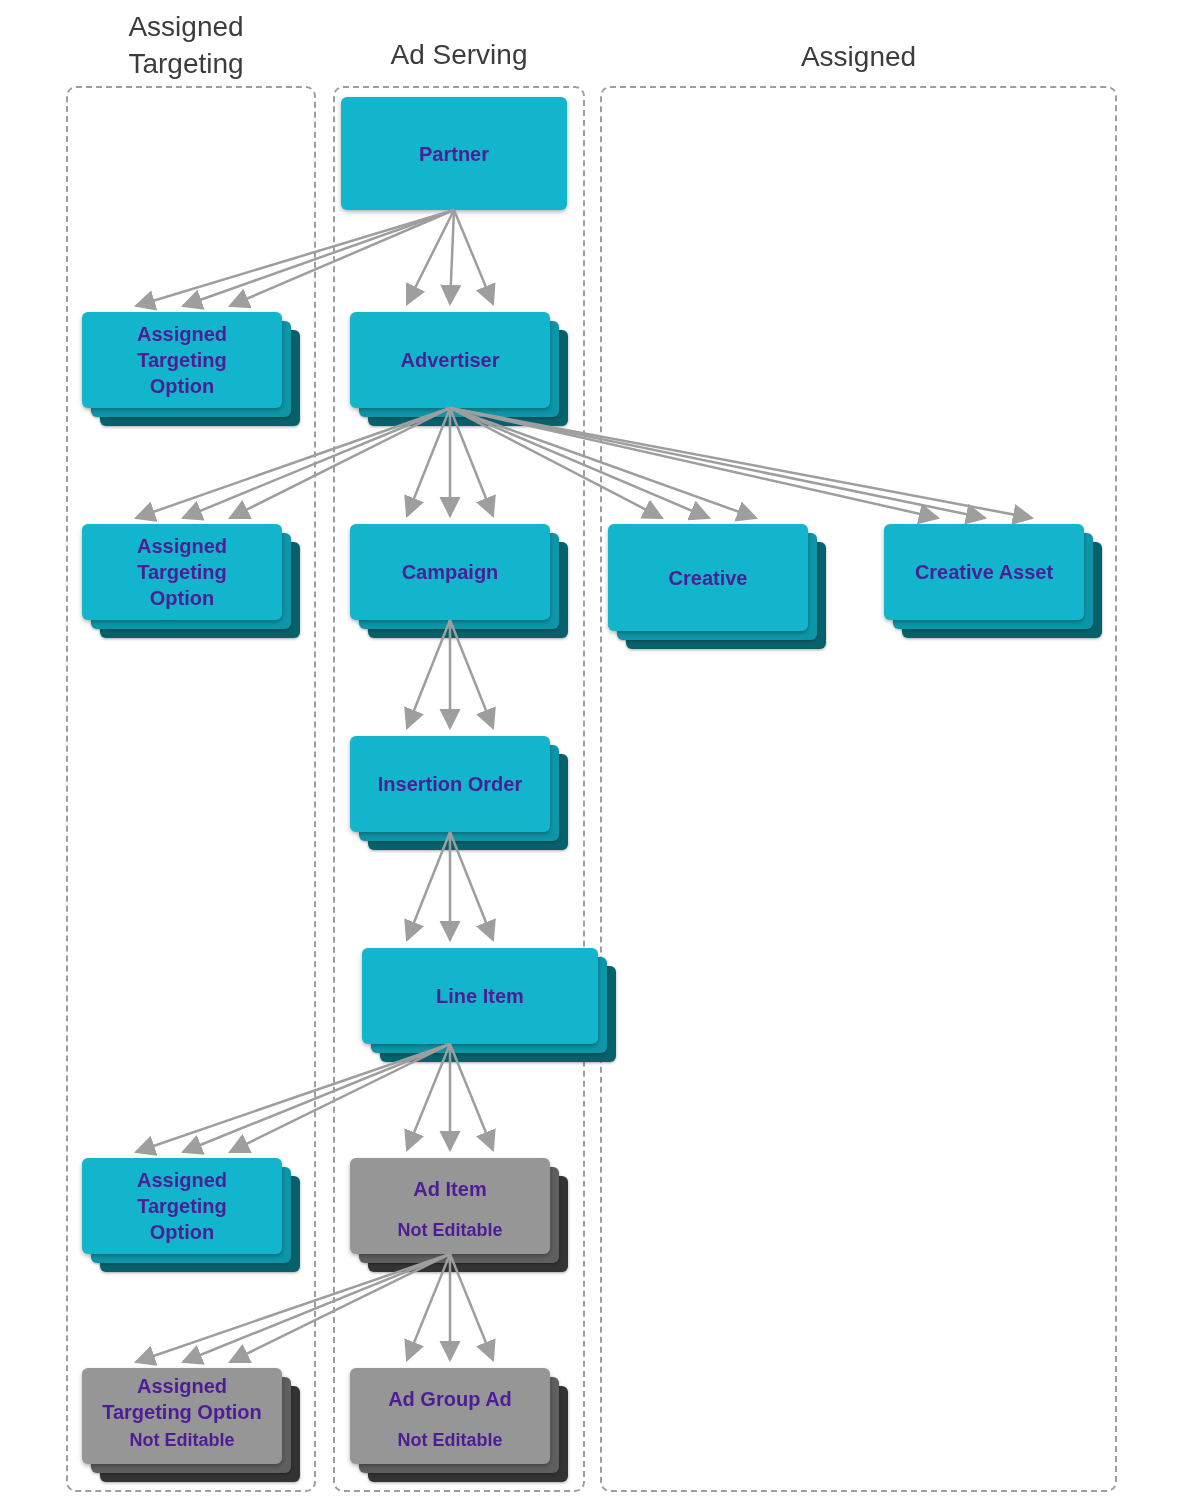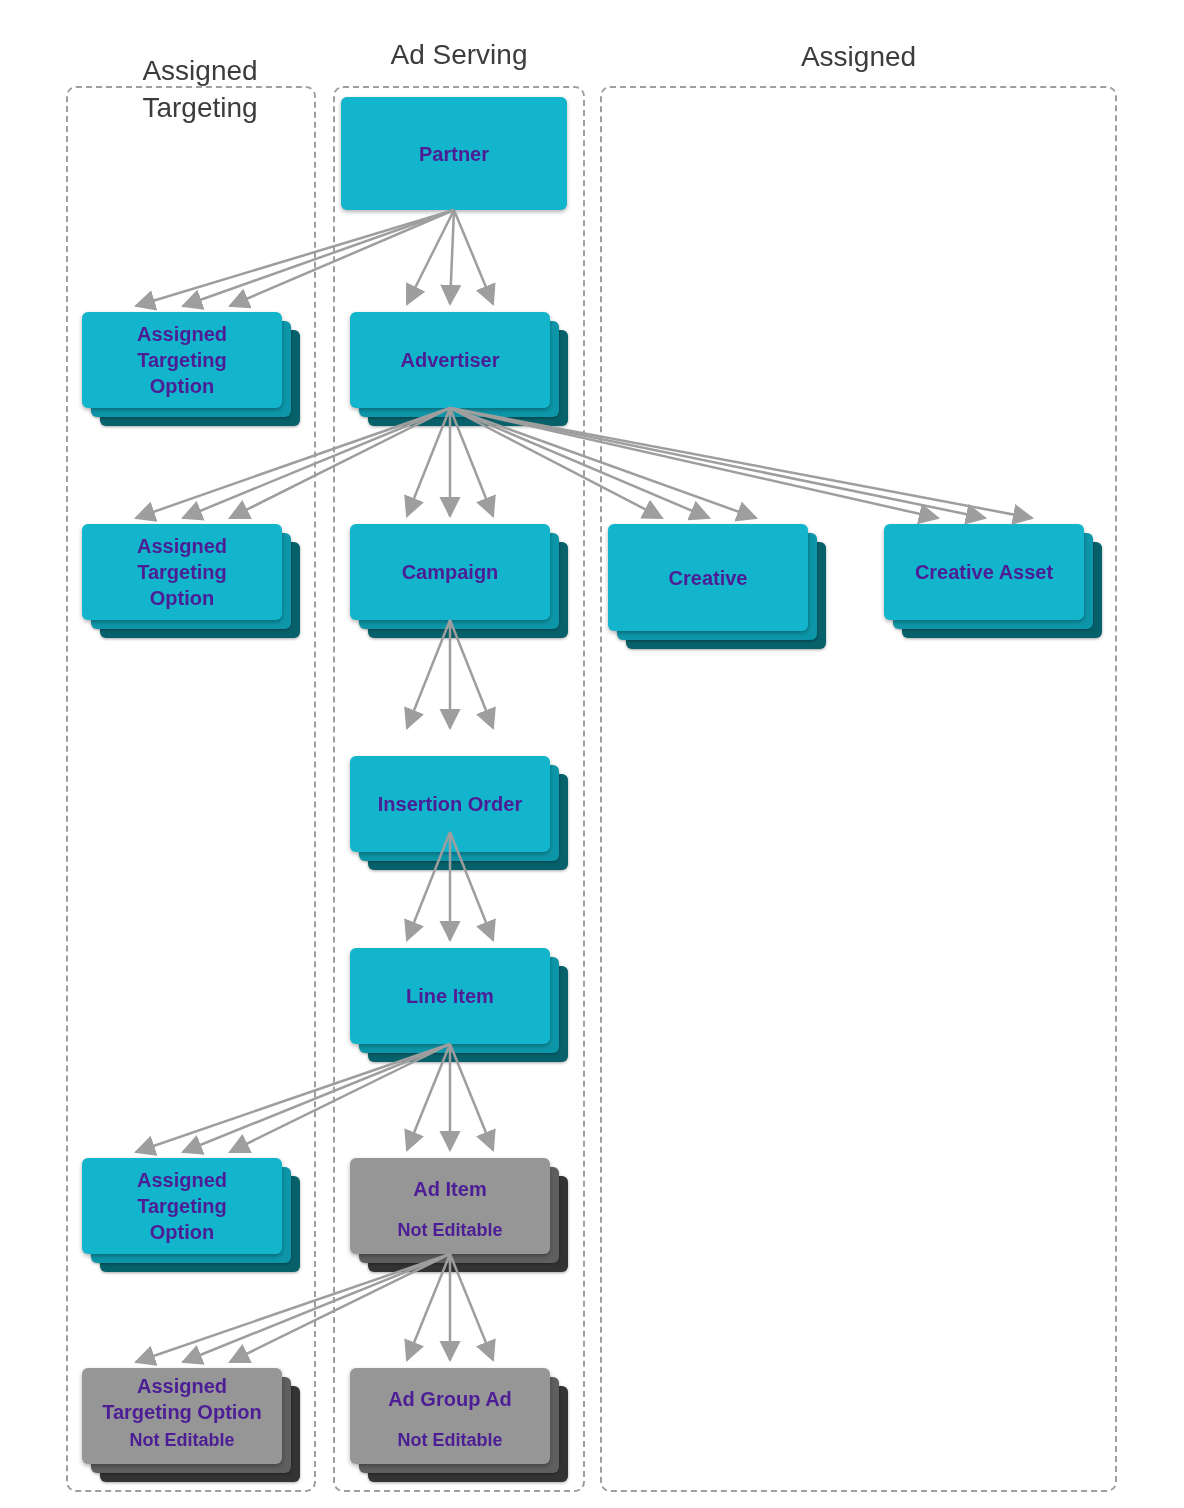--- a/index.html
+++ b/index.html
@@ -11,21 +11,21 @@
   body{background:var(--bg);font-family:"Liberation Sans",sans-serif;}
   .canvas{position:relative;width:1184px;height:1508px;background:var(--bg);overflow:hidden;}
 
   .frame{position:absolute;border:2px dashed var(--frame);border-radius:10px;z-index:0;}
   .f1{left:66px;top:86px;width:246px;height:1402px;}
   .f2{left:333px;top:86px;width:248px;height:1402px;}
   .f3{left:600px;top:86px;width:513px;height:1402px;}
 
   .col-header{position:absolute;z-index:1;color:var(--header);font-size:28px;line-height:37px;
               text-align:center;font-weight:400;white-space:pre-line;}
-  .h1{left:100px;top:8px;width:200px;margin-top:44px;}
+  .h1{left:86px;top:8px;width:200px;}
   .h2{left:333px;top:36px;width:252px;}
   .h3{left:600px;top:38px;width:517px;}
 
   .node{position:absolute;z-index:2;}
   .layer{position:absolute;left:0;top:0;right:0;bottom:0;border-radius:6px;
          box-shadow:0 1px 3px rgba(0,0,0,.35);}
   .back{transform:translate(18px,18px);}
   .mid{transform:translate(9px,9px);}
   .teal .back{background:var(--teal-dark);}
   .teal .mid{background:var(--teal-mid);}
@@ -72,29 +72,29 @@
   </div>
 
   <div class="node teal" style="left:350px;top:524px;width:200px;height:96px;">
     <div class="layer back"></div>
     <div class="layer mid"></div>
     <div class="face">
       <div class="title">Campaign</div>
     </div>
   </div>
 
-  <div class="node teal" style="left:350px;top:736px;width:200px;height:96px;margin-top:20px;">
+  <div class="node teal" style="left:350px;top:736px;width:200px;height:96px;">
     <div class="layer back"></div>
     <div class="layer mid"></div>
     <div class="face">
       <div class="title">Insertion Order</div>
     </div>
   </div>
 
-  <div class="node teal" style="left:350px;top:948px;width:200px;height:96px;">
+  <div class="node teal" style="left:362px;top:948px;width:236px;height:96px;">
     <div class="layer back"></div>
     <div class="layer mid"></div>
     <div class="face">
       <div class="title">Line Item</div>
     </div>
   </div>
 
   <div class="node gray" style="left:350px;top:1158px;width:200px;height:96px;">
     <div class="layer back"></div>
     <div class="layer mid"></div>

